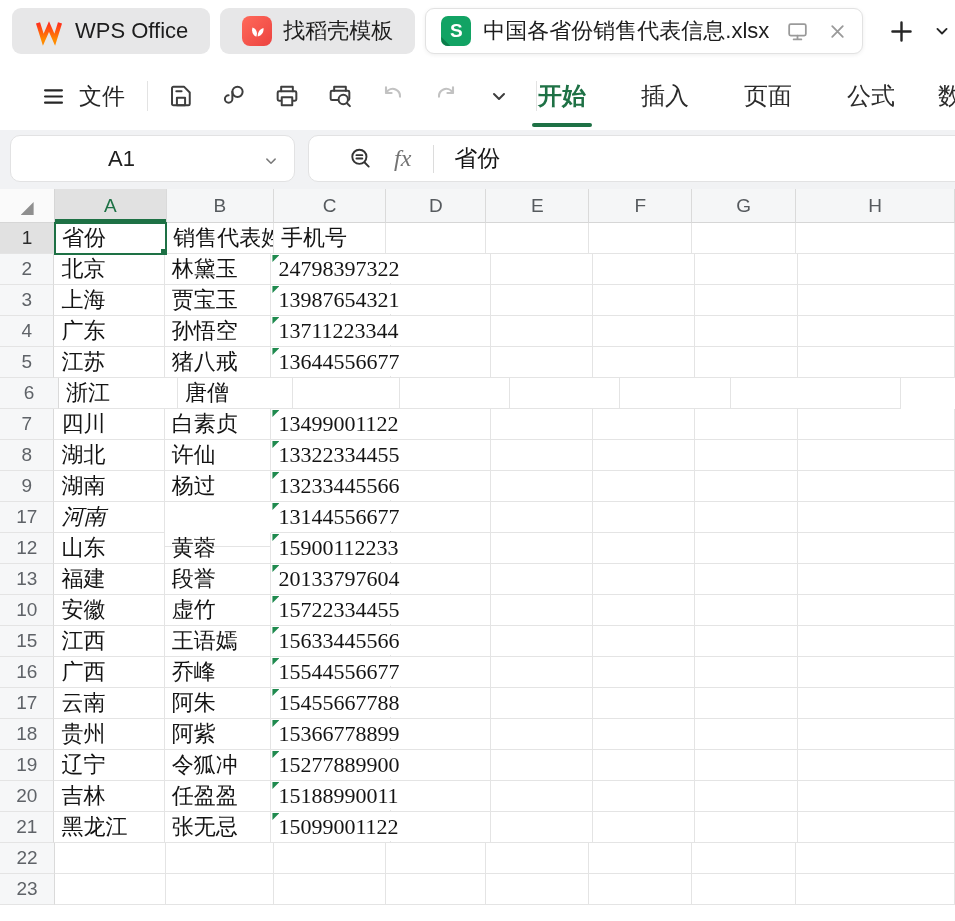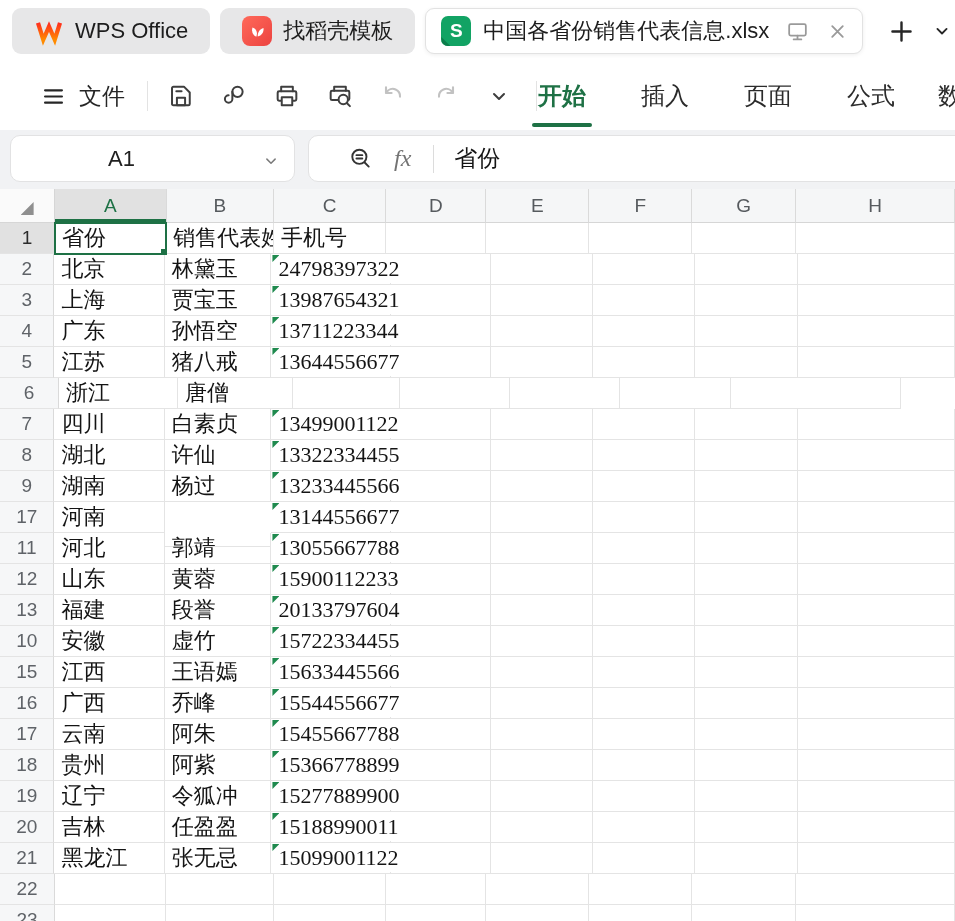--- a/index.html
+++ b/index.html
@@ -340,34 +340,23 @@
       <div class="cell clip" style="width: 115px;"><span class="val">杨过</span></div>
       <div class="cell spill" style="width: 120px;"><span class="tri"></span><span class="val">13233445566</span></div>
       <div class="cell clip" style="width: 107px;"></div>
       <div class="cell clip" style="width: 110px;"></div>
       <div class="cell clip" style="width: 110px;"></div>
       <div class="cell clip" style="width: 111px;"></div>
       <div class="cell clip" style="width: 170px;"></div>
     </div>
     <div class="grow">
       <div class="gutter" style="width: 59px;">17</div>
-      <div class="cell clip" style="width: 119px;"><span class="val">河南</span></div>
+      <div class="cell clip" style="width: 119px; font-style: italic;"><span class="val">河南</span></div>
       <div class="cell clip" style="width: 115px; margin-top: 44px;"><span class="val">小龙女</span></div>
       <div class="cell spill" style="width: 120px;"><span class="tri"></span><span class="val">13144556677</span></div>
-      <div class="cell clip" style="width: 107px;"></div>
-      <div class="cell clip" style="width: 110px;"></div>
-      <div class="cell clip" style="width: 110px;"></div>
-      <div class="cell clip" style="width: 111px;"></div>
-      <div class="cell clip" style="width: 170px;"></div>
-    </div>
-    <div class="grow">
-      <div class="gutter" style="width: 59px;">11</div>
-      <div class="cell clip" style="width: 119px;"><span class="val">河北</span></div>
-      <div class="cell clip" style="width: 115px;"><span class="val">郭靖</span></div>
-      <div class="cell spill" style="width: 120px;"><span class="tri"></span><span class="val">13055667788</span></div>
       <div class="cell clip" style="width: 107px;"></div>
       <div class="cell clip" style="width: 110px;"></div>
       <div class="cell clip" style="width: 110px;"></div>
       <div class="cell clip" style="width: 111px;"></div>
       <div class="cell clip" style="width: 170px;"></div>
     </div>
     <div class="grow">
       <div class="gutter" style="width: 59px;">12</div>
       <div class="cell clip" style="width: 119px;"><span class="val">山东</span></div>
       <div class="cell clip" style="width: 115px;"><span class="val">黄蓉</span></div>

